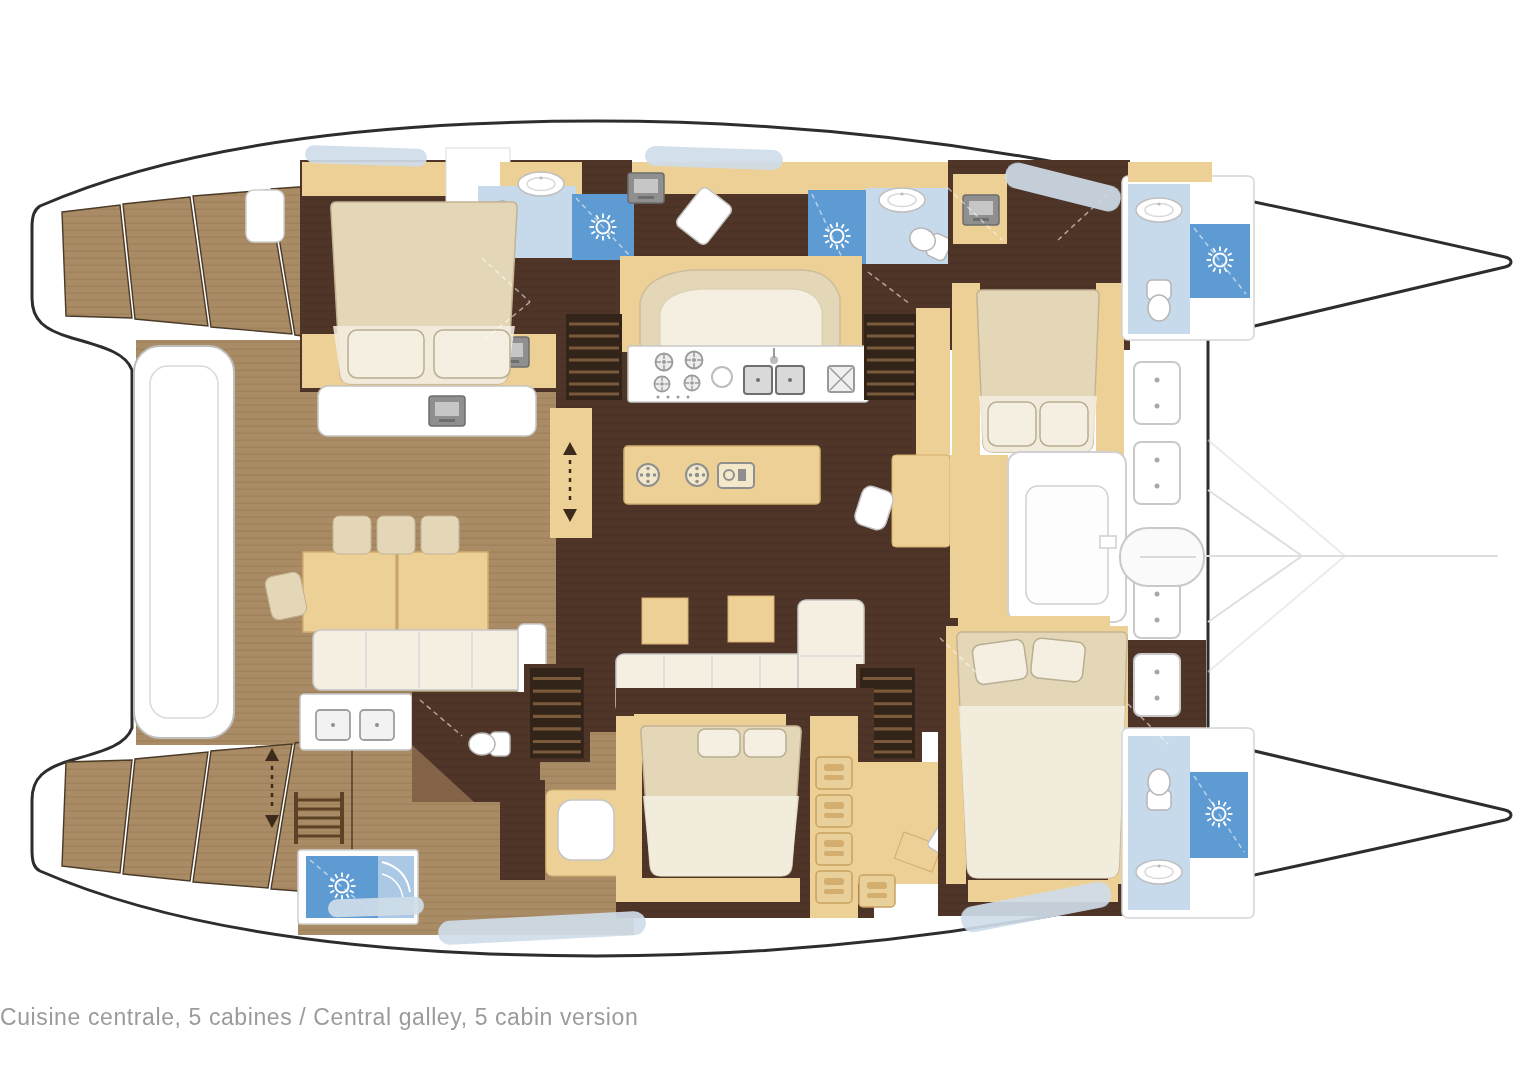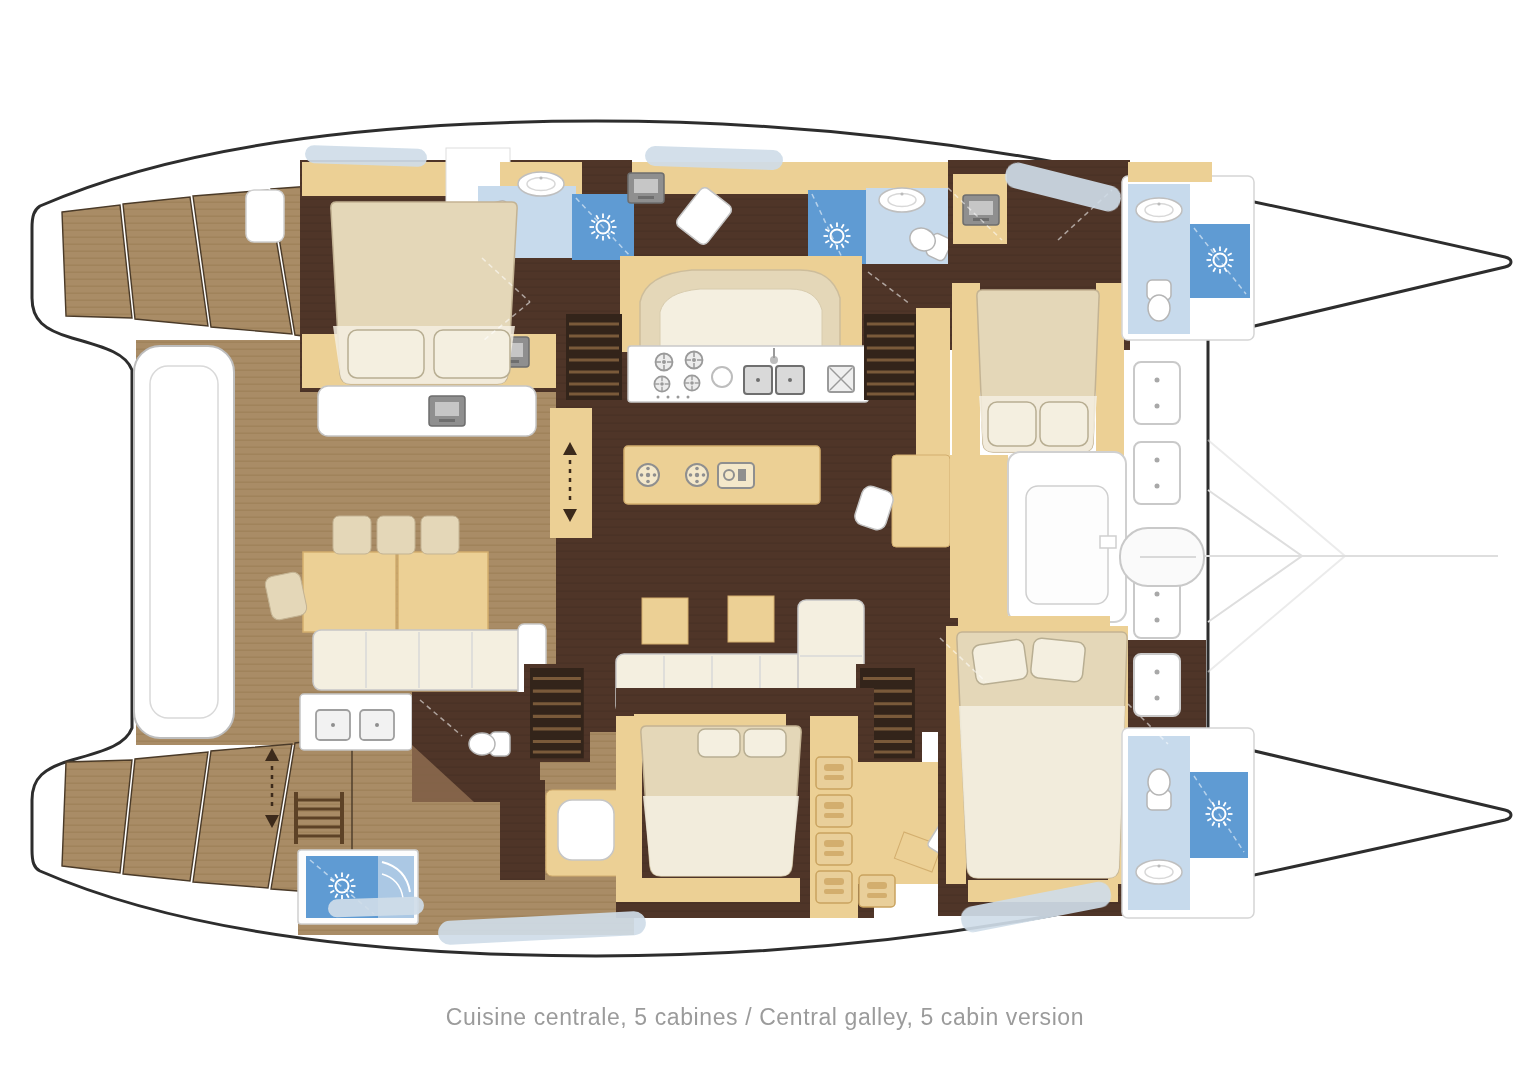--- a/index.html
+++ b/index.html
@@ -1,19 +1,19 @@
 <!DOCTYPE html>
 <html style="--hull_outline: #2d2d2d; --deck_wood: #a98c66; --deck_wood_line: #97794f; --cabin_floor: #4f3528; --sand: #ecd095; --sand_edge: #d3ae6e; --cream: #e4d7b8; --cream_light: #f4efe0; --bath_blue_light: #c7daec; --bath_blue_mid: #abc8e4; --shower_blue: #5f9bd3; --window_streak: #cfdde9; --appliance_gray: #8f8f8f; --outline_gray: #c4c4c4; --caption_gray: #9b9b9b;"><head>
 <meta charset="utf-8">
 <style>
   html,body{margin:0;padding:0;background:#ffffff;}
   .stage{position:relative;width:1530px;height:1080px;background:#ffffff;overflow:hidden;
          font-family:"Liberation Sans",sans-serif;}
   .stage svg{position:absolute;left:0;top:0;}
-  .caption{position:absolute;left:0;right:0;top:1004px;text-align:center;
+  .caption{position:absolute;left:0;right:0;top:1004px;
            font-size:23px;letter-spacing:.6px;color:var(--caption_gray,#9b9b9b);}
   
   .wood{fill:url(#woodpat);}
   .dk{fill:url(#dkpat);}
   .sand{fill:var(--sand);}
   .cream{fill:var(--cream);}
   .creamlt{fill:var(--cream_light);}
   .blul{fill:var(--bath_blue_light);}
   .blum{fill:var(--bath_blue_mid);}
   .blud{fill:var(--shower_blue);}

